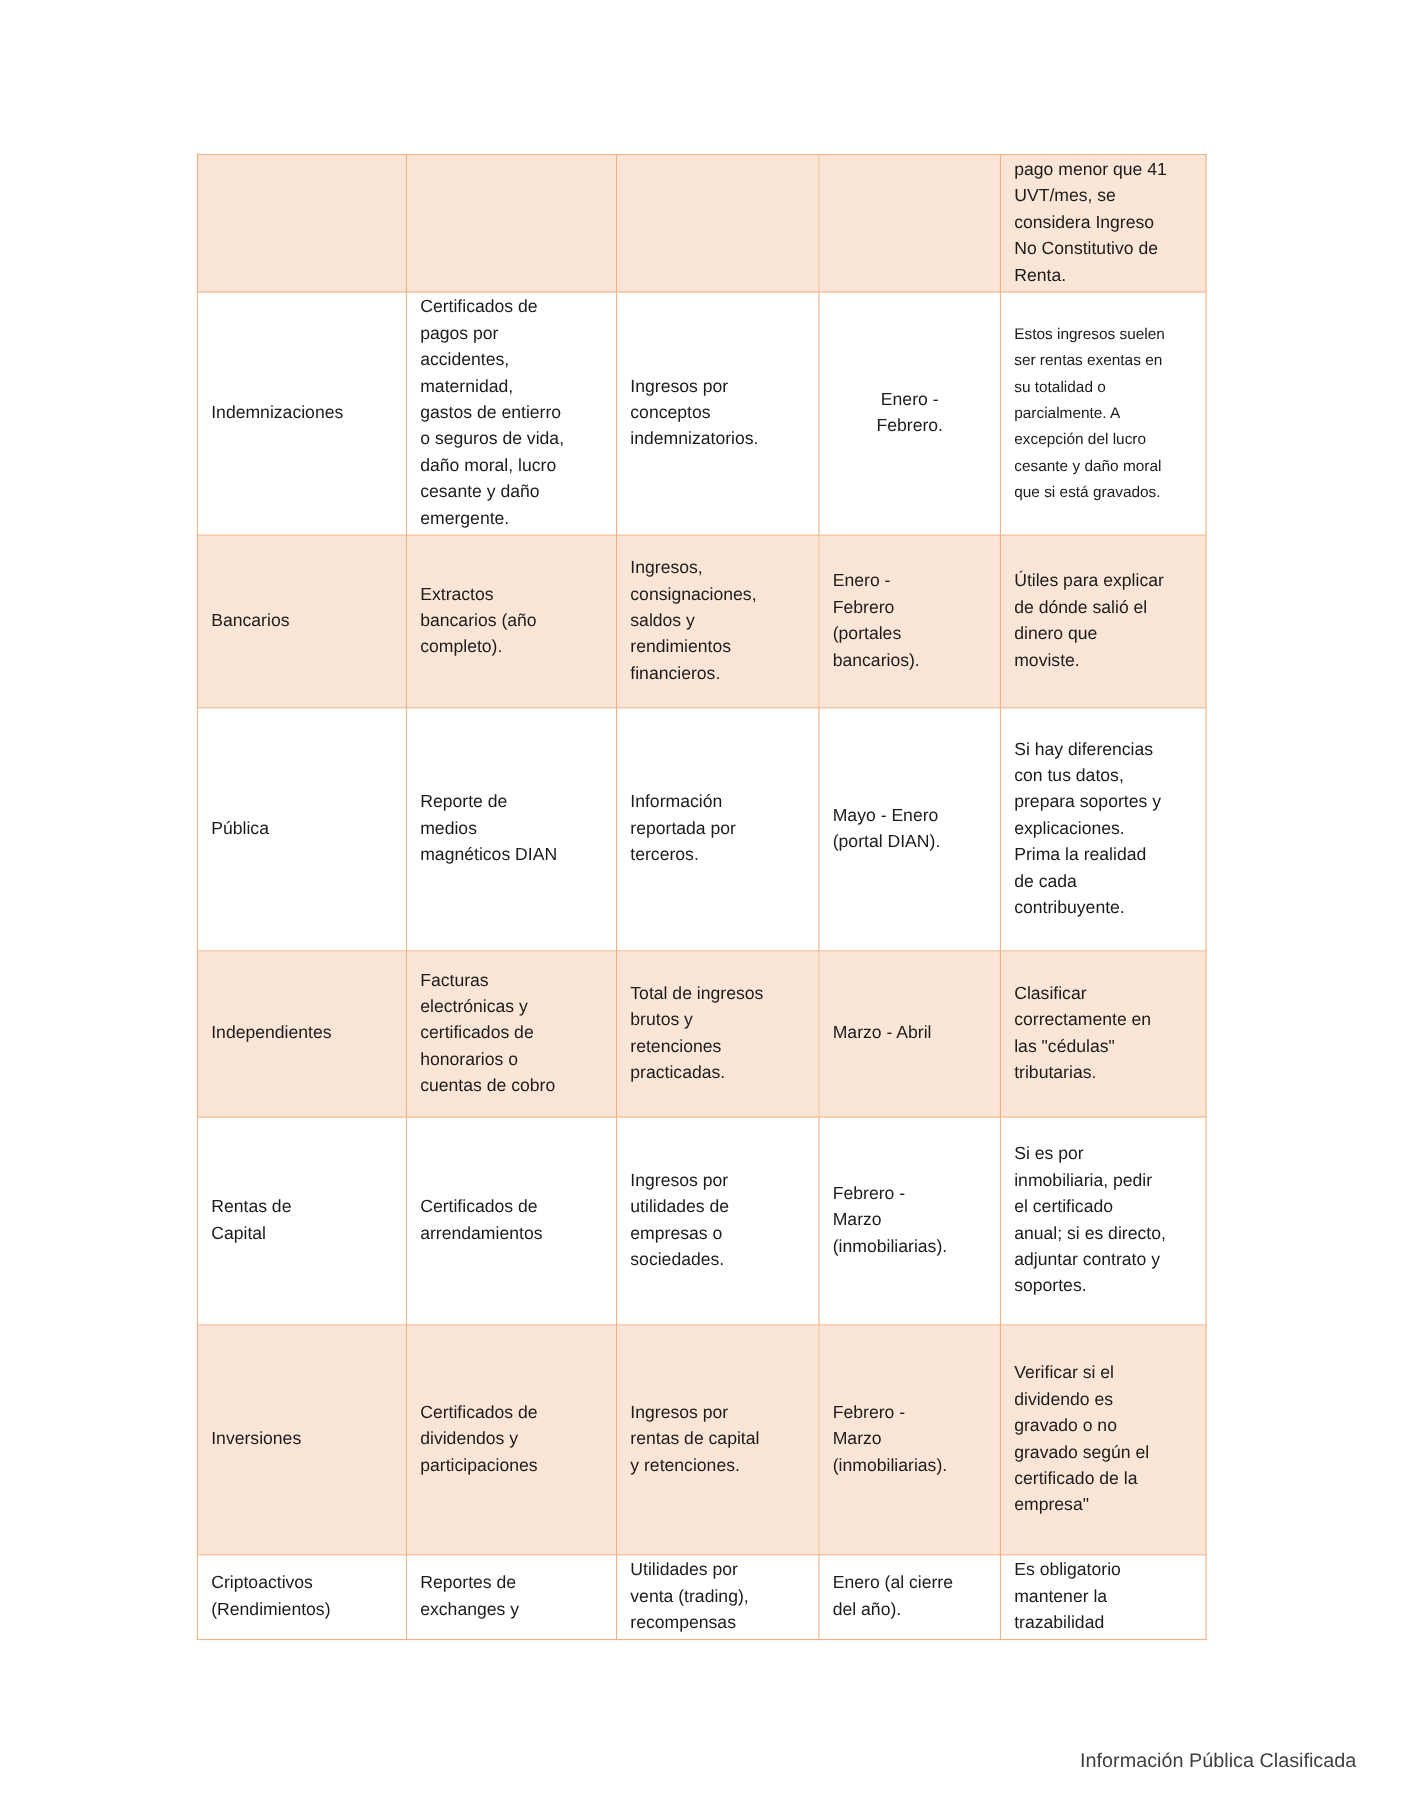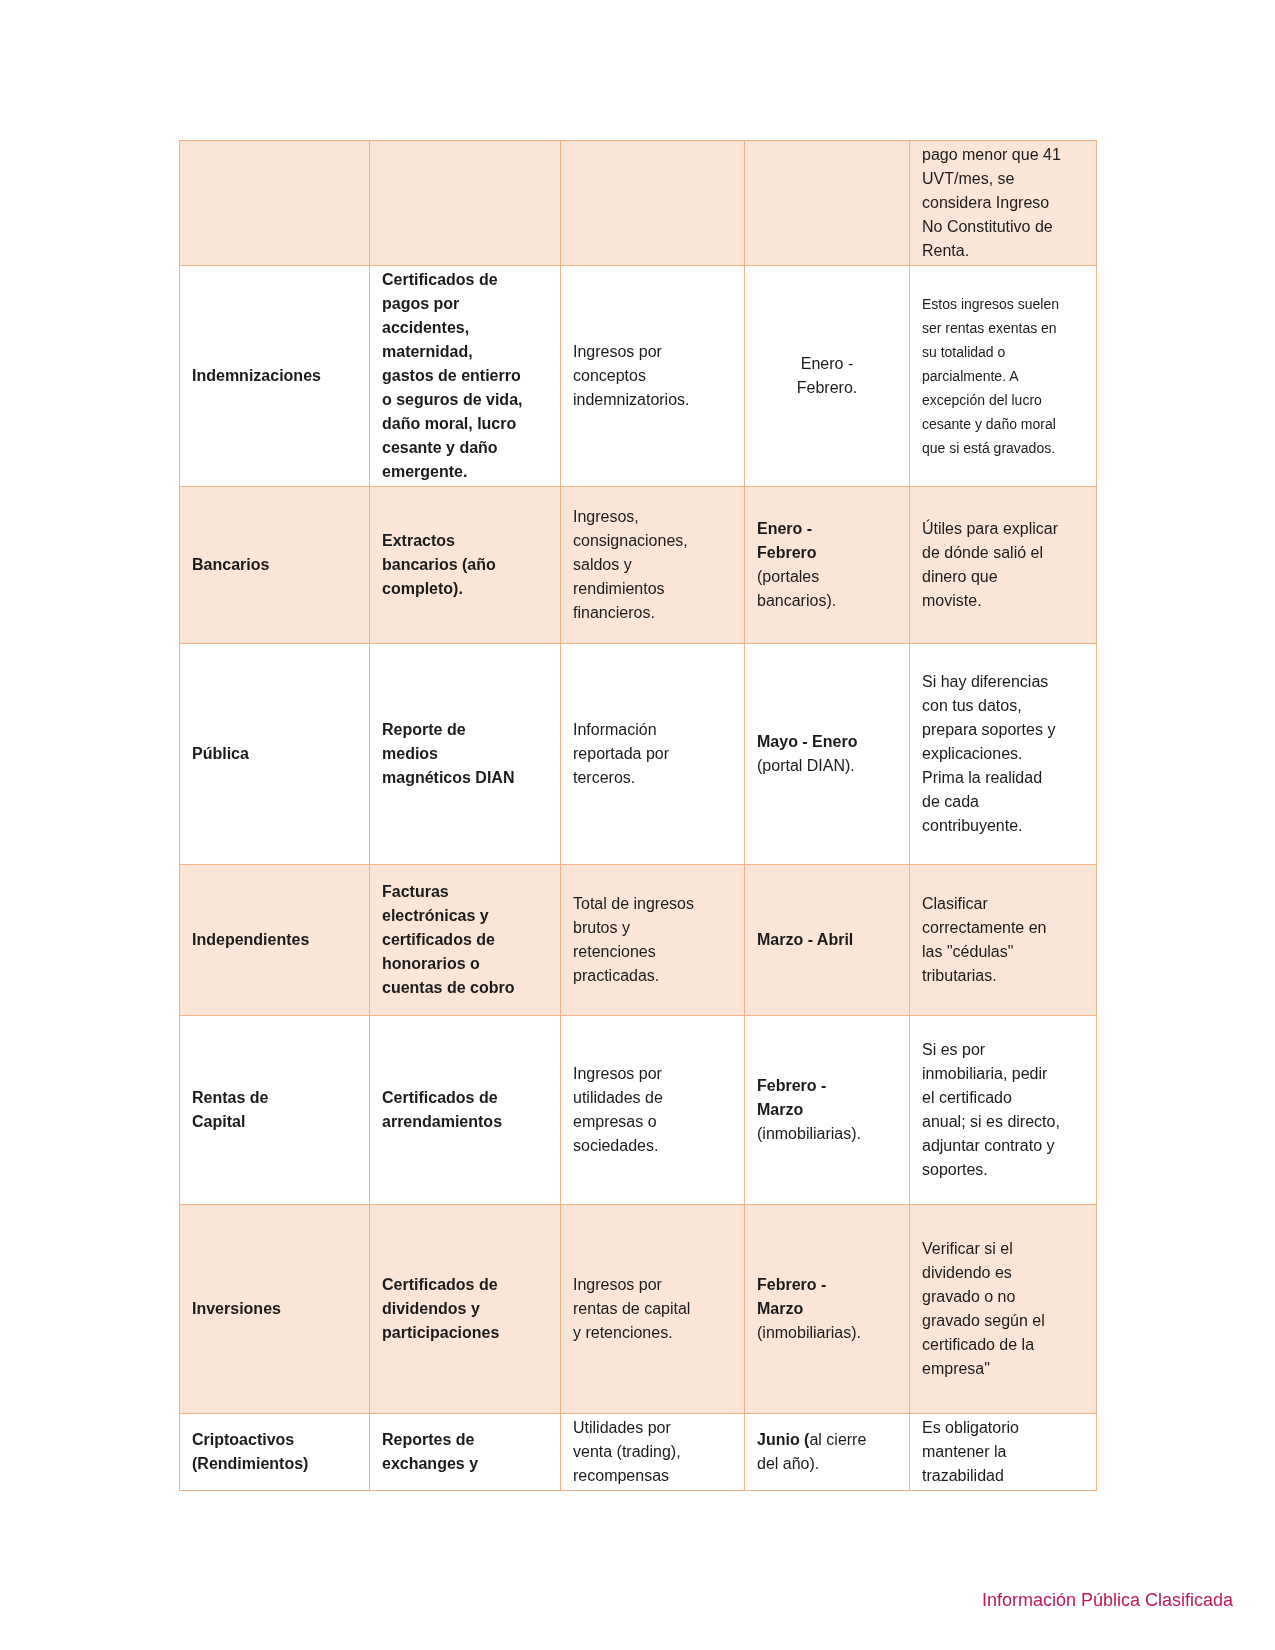--- a/index.html
+++ b/index.html
@@ -27,29 +27,29 @@
   table.doc-table td{
     border:1px solid var(--tborder);
     padding:2px 12px;
     vertical-align:middle;
     overflow:hidden;
     background:#ffffff;
   }
   table.doc-table tr.shaded td{
     background:var(--shaded);
   }
-  .b{font-weight:bold;}
+  .b{font-weight:normal;}
   .sm{font-size:14px;line-height:1.5;}
   .va-top{vertical-align:top !important;}
   .footer{
     position:absolute;
     top:1590px;
     right:42px;
     font-size:18px;
-    color:#be185d;
+    color:#404040;
   }
 </style>
 </head>
 <body>
 
 <table class="doc-table">
   <colgroup>
       <col style="width: 190px;">
       <col style="width: 191px;">
       <col style="width: 184px;">
@@ -103,19 +103,19 @@
         <td><span class="b">Inversiones</span></td>
         <td><span class="b">Certificados de<br>dividendos y<br>participaciones</span></td>
         <td><span>Ingresos por<br>rentas de capital<br>y retenciones.</span></td>
         <td><span class="b">Febrero -<br>Marzo</span><span><br>(inmobiliarias).</span></td>
         <td><span>Verificar si el<br>dividendo es<br>gravado o no<br>gravado según el<br>certificado de la<br>empresa"</span></td>
       </tr>
       <tr style="height: 77px;">
         <td><span class="b">Criptoactivos<br>(Rendimientos)</span></td>
         <td><span class="b">Reportes de<br>exchanges y</span></td>
         <td><span>Utilidades por<br>venta (trading),<br>recompensas</span></td>
-        <td><span class="b">Junio (</span><span>al cierre<br>del año).</span></td>
+        <td><span class="b">Enero (</span><span>al cierre<br>del año).</span></td>
         <td><span>Es obligatorio<br>mantener la<br>trazabilidad</span></td>
       </tr>
     </tbody>
 </table>
 
 <div class="footer">Información Pública Clasificada</div>
 
 </body></html>

